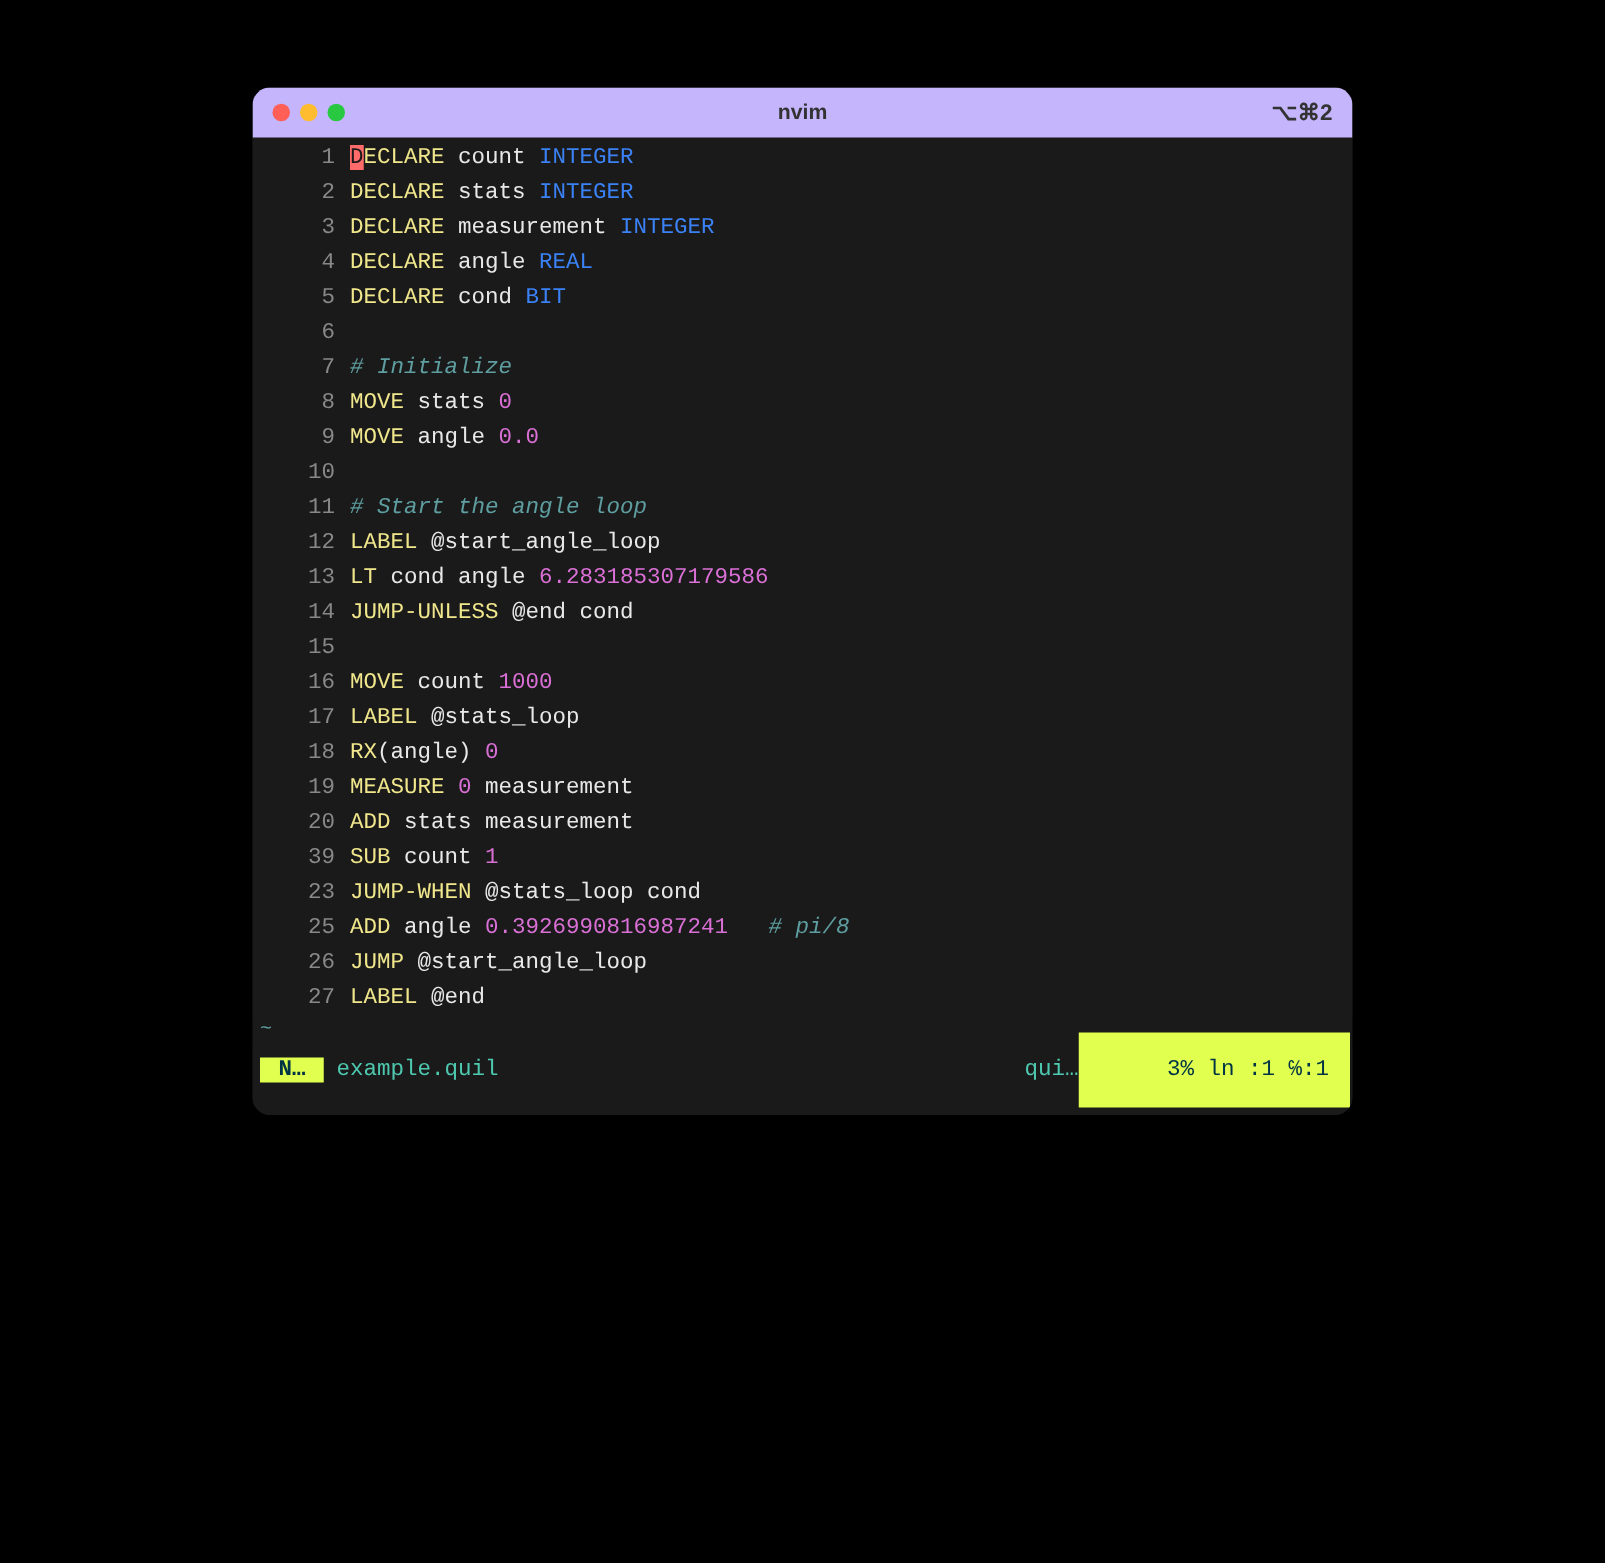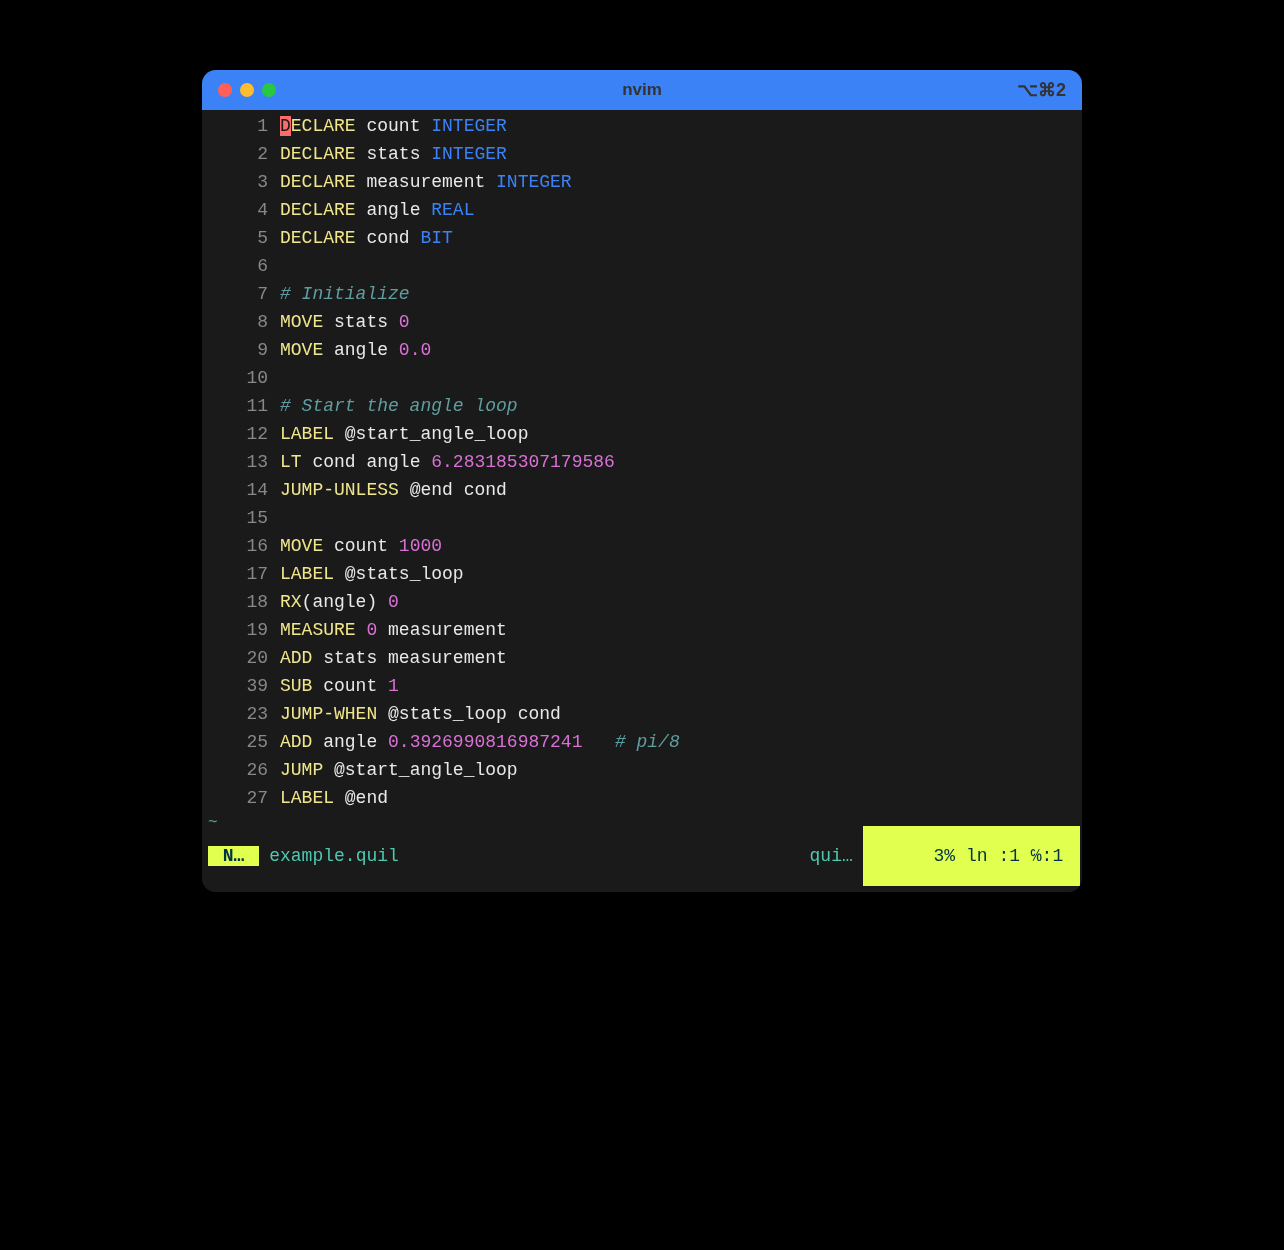--- a/index.html
+++ b/index.html
@@ -14,21 +14,21 @@
       font-family: Menlo, Monaco, "Courier New", monospace;
     }
     .window {
       width: 880px;
       background: #1a1a1a;
       border-radius: 14px;
       overflow: hidden;
       box-shadow: 0 10px 40px rgba(0,0,0,0.5);
     }
     .titlebar {
-      background: #3b82f6;
+      background: #c4b5fd;
       height: 40px;
       display: flex;
       align-items: center;
       padding: 0 16px;
       position: relative;
     }
     .traffic-lights {
       display: flex;
       gap: 8px;
     }
@@ -95,21 +95,21 @@
     .mode-badge {
       background: #e0ff4f;
       color: #003344;
       font-weight: 700;
       padding: 0 4px;
       margin-right: 10px;
       white-space: pre;
     }
     .filename { color: #4ec9b0; }
     .spacer { flex: 1; }
-    .filetype { color: #4ec9b0; margin-right: 10px; white-space: pre; }
+    .filetype { color: #4ec9b0; white-space: pre; }
     .position {
       background: #e0ff4f;
       color: #003344;
       padding: 0 6px;
       white-space: pre;
     }
     .bottom-gap { height: 22px; background: #1a1a1a; }
   </style>
 </head>
 <body>

